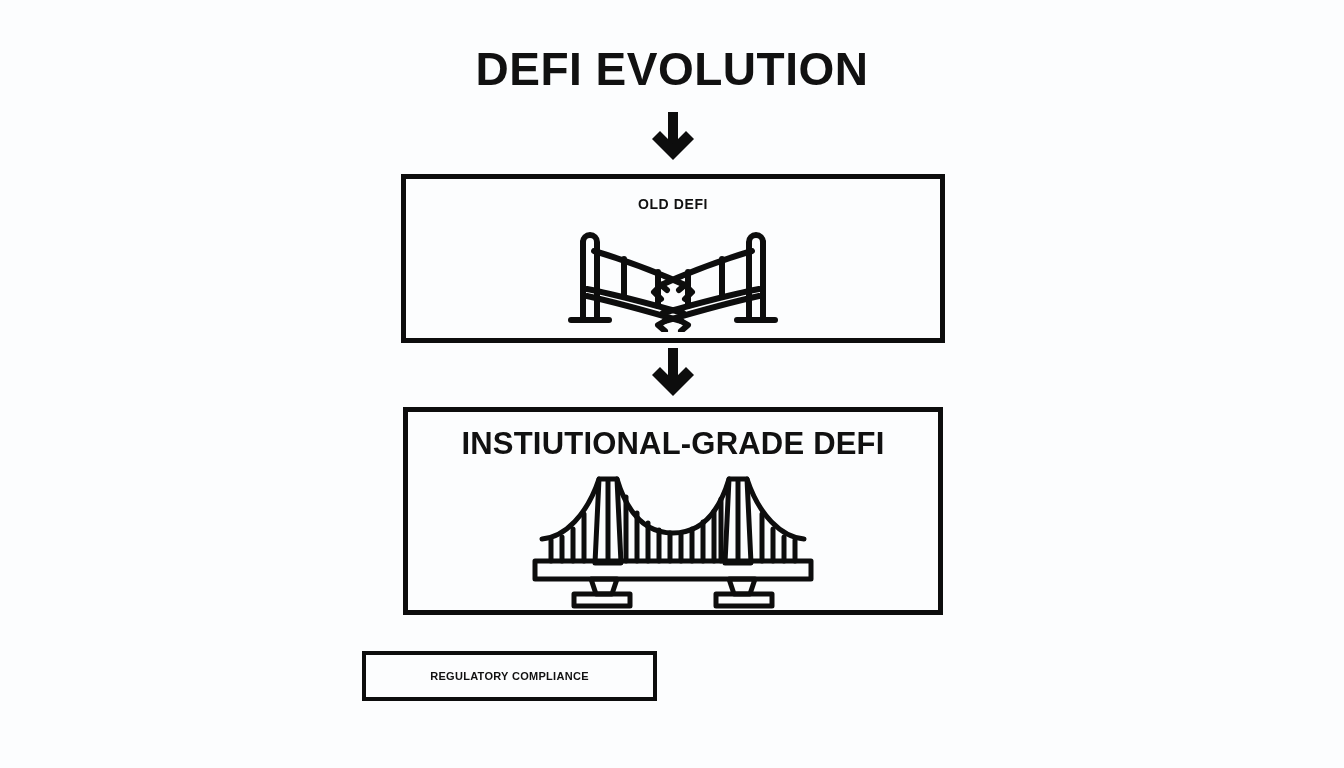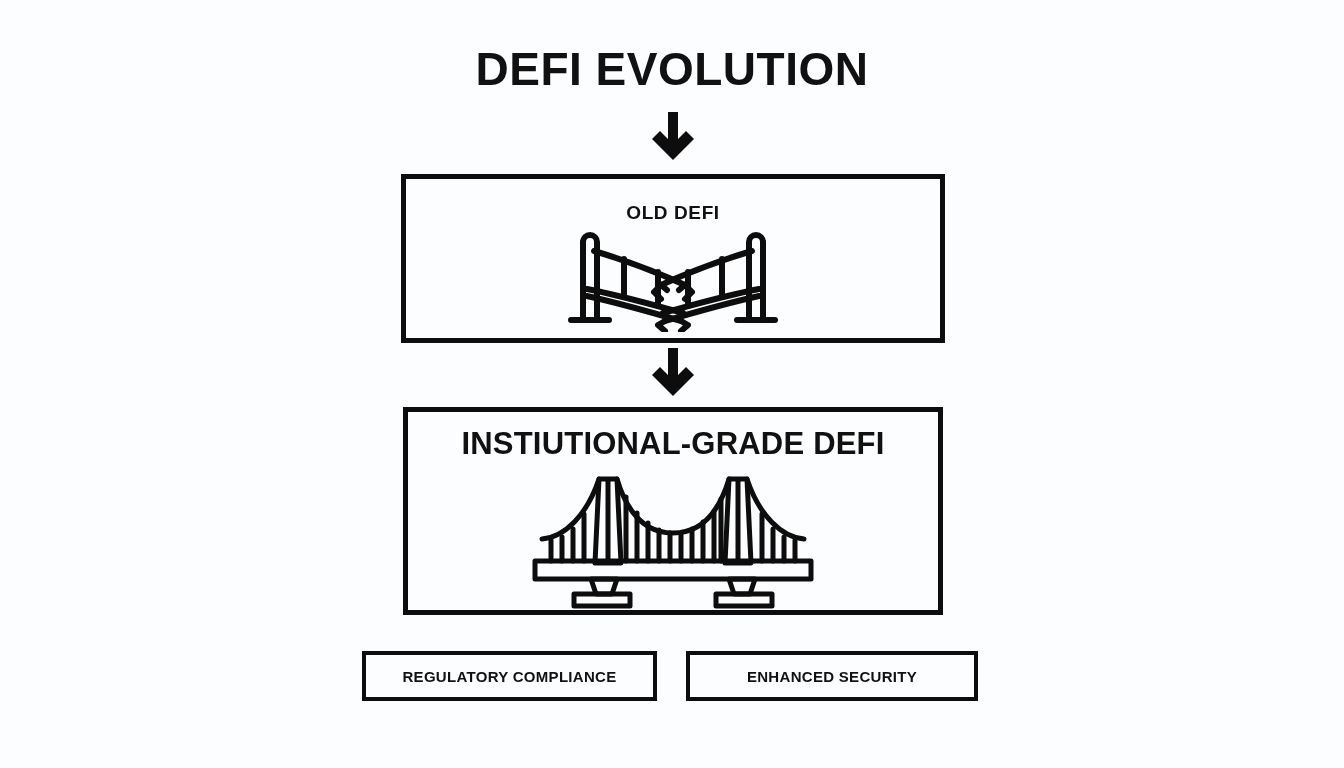--- a/index.html
+++ b/index.html
@@ -71,22 +71,22 @@
     position: absolute;
     left: 0;
     width: 100%;
     text-align: center;
     font-weight: 700;
     color: #111111;
     line-height: 1;
     white-space: nowrap;
   }
   #label-old-defi {
-    top: 24px;
-    font-size: 19px;
+    top: 18px;
+    font-size: 14px;
     letter-spacing: 0.6px;
   }
   #label-inst-defi {
     top: 16px;
     font-size: 31px;
     letter-spacing: 0.2px;
   }
 
   
   .icon-wrap {
@@ -116,21 +116,21 @@
     width: 295px;
     height: 50px;
   }
   #feature-security {
     left: 686px;
     top: 651px;
     width: 292px;
     height: 50px;
   }
   .feature-label {
-    font-size: 15px;
+    font-size: 11px;
     font-weight: 700;
     letter-spacing: 0.3px;
     color: #111111;
     white-space: nowrap;
     line-height: 1;
   }
 </style>
 </head>
 <body>
 
@@ -241,17 +241,14 @@
           <rect x="191" y="127" width="56" height="12"></rect>
         </g>
       </svg>
     </div>
   </div>
 
   <div class="feature-box" id="feature-regulatory">
     <span class="feature-label">REGULATORY COMPLIANCE</span>
   </div>
 
-  <div class="feature-box" id="feature-security">
-    <span class="feature-label">ENHANCED SECURITY</span>
-  </div>
 
 </div>
 
 </body></html>

